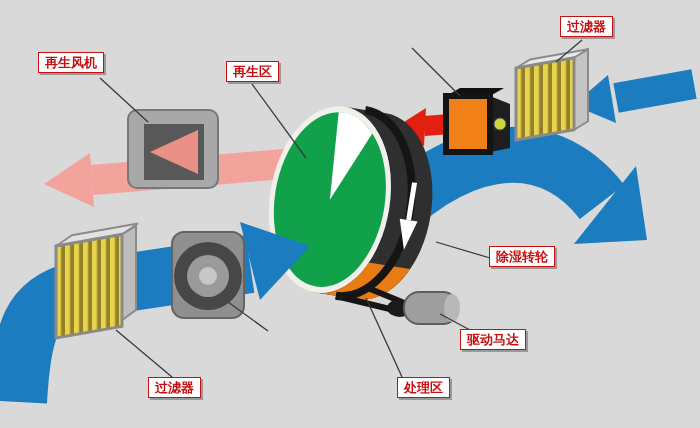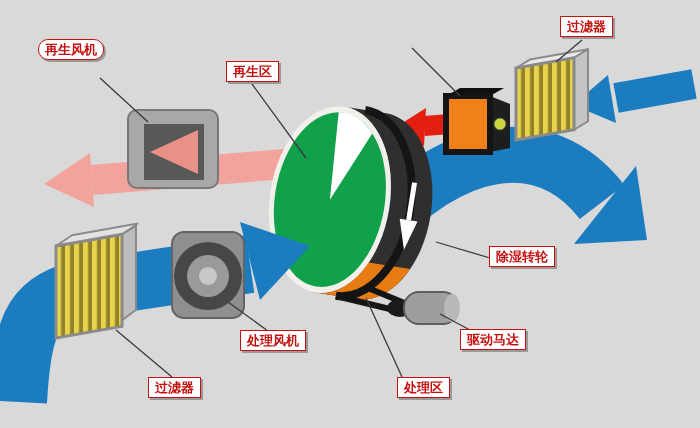--- a/index.html
+++ b/index.html
@@ -128,22 +128,21 @@
     <line x1="412" y1="48" x2="460" y2="96"></line>
     <line x1="582" y1="40" x2="556" y2="62"></line>
     <line x1="490" y1="258" x2="436" y2="242"></line>
     <line x1="470" y1="330" x2="440" y2="314"></line>
     <line x1="402" y1="377" x2="366" y2="298"></line>
     <line x1="268" y1="331" x2="228" y2="302"></line>
     <line x1="172" y1="377" x2="116" y2="330"></line>
   </g>
 </svg>
 
-<div class="label" style="left:38px;top:39px;border-radius:10px;">再生风机</div>
+<div class="label" style="left:38px;top:52px;">再生风机</div>
 <div class="label" style="left:226px;top:61px;">再生区</div>
 <div class="label" style="left:560px;top:16px;">过滤器</div>
 <div class="label" style="left:489px;top:246px;">除湿转轮</div>
 <div class="label" style="left:460px;top:329px;">驱动马达</div>
 <div class="label" style="left:377px;top:377px;margin-left:20px;">处理区</div>
-<div class="label" style="left:240px;top:330px;">处理风机</div>
 <div class="label" style="left:148px;top:377px;">过滤器</div>
 
 </div>
 
 </body></html>

